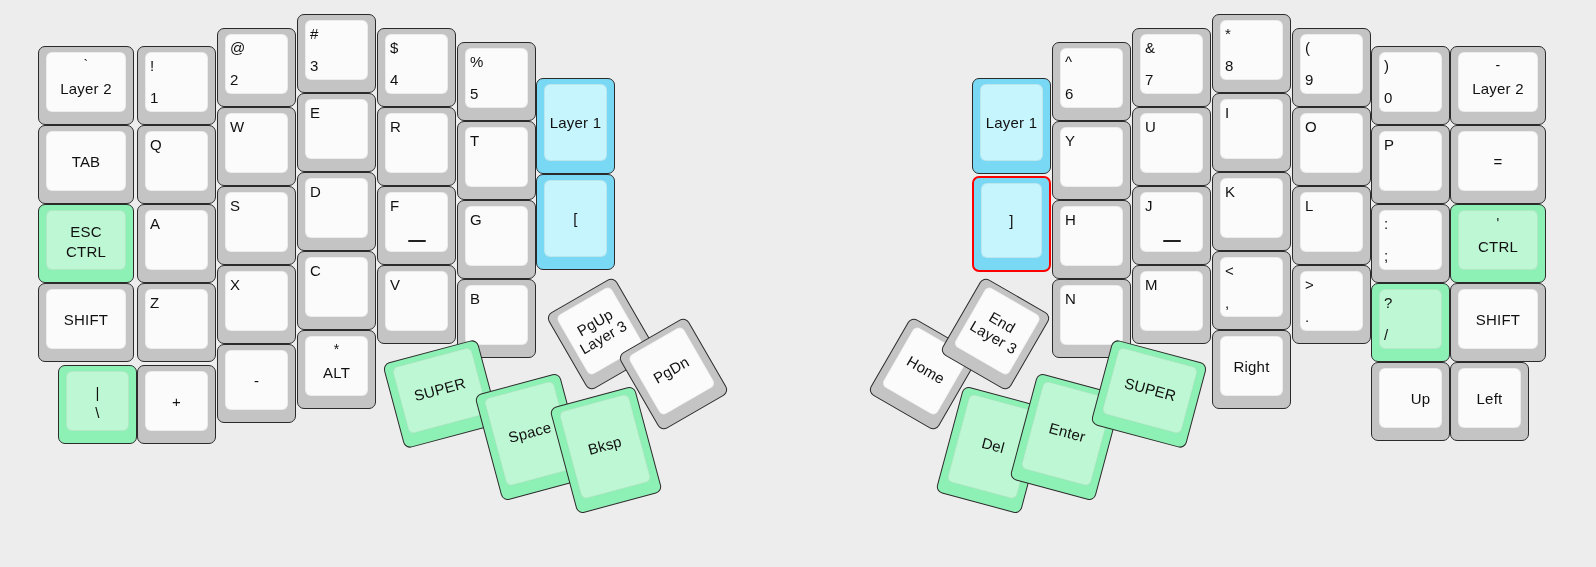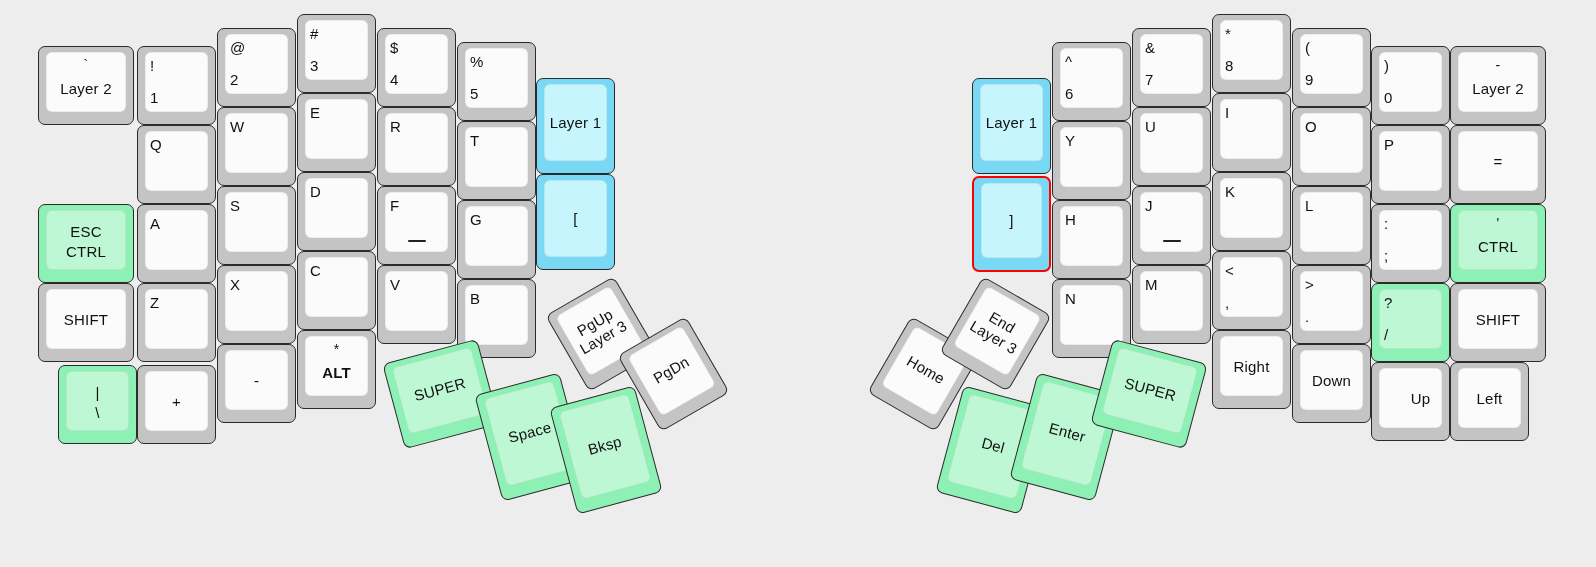--- a/index.html
+++ b/index.html
@@ -59,20 +59,24 @@
 </head>
 <body>
 
 <div id="kb">
     <div style="position: absolute; left: 0px; top: 0px; width: 100%; height: 100%;">
       <div class="key wide" style="left: 38px; top: 46px; width: 96px; height: 79px;">
         <div class="cap"></div>
         <div class="lbl " style="top: 10px; font-size: 14px;">`</div>
         <div class="lbl " style="top: 33px;">Layer 2</div>
       </div>
+      <div class="key wide" style="left: 38px; top: 125px; width: 96px; height: 79px;">
+        <div class="cap"></div>
+        <div class="lbl " style="top: 50%; transform: translateY(-50%); margin-top: -4px;">TAB</div>
+      </div>
       <div class="key green wide" style="left: 38px; top: 204px; width: 96px; height: 79px;">
         <div class="cap"></div>
         <div class="lbl " style="top: 18px;">ESC</div>
         <div class="lbl " style="top: 38px;">CTRL</div>
       </div>
       <div class="key wide" style="left: 38px; top: 283px; width: 96px; height: 79px;">
         <div class="cap"></div>
         <div class="lbl " style="top: 50%; transform: translateY(-50%); margin-top: -4px;">SHIFT</div>
       </div>
       <div class="key green" style="left: 58px; top: 365px; width: 79px; height: 79px;">
@@ -135,21 +139,21 @@
         <div class="cap"></div>
         <div class="lbl " style="left: 12px; right: auto; text-align: left; top: 10px;">D</div>
       </div>
       <div class="key" style="left: 297px; top: 251px; width: 79px; height: 79px;">
         <div class="cap"></div>
         <div class="lbl " style="left: 12px; right: auto; text-align: left; top: 10px;">C</div>
       </div>
       <div class="key" style="left: 297px; top: 330px; width: 79px; height: 79px;">
         <div class="cap"></div>
         <div class="lbl " style="top: 10px; font-size: 14px;">*</div>
-        <div class="lbl " style="top: 33px; font-weight: bold;">ALT</div>
+        <div class="lbl " style="top: 33px;">ALT</div>
       </div>
       <div class="key" style="left: 377px; top: 28px; width: 79px; height: 79px;">
         <div class="cap"></div>
         <div class="lbl " style="left: 12px; right: auto; text-align: left; top: 10px;">$</div>
         <div class="lbl " style="left: 12px; right: auto; text-align: left; top: 42px;">4</div>
       </div>
       <div class="key" style="left: 377px; top: 107px; width: 79px; height: 79px;">
         <div class="cap"></div>
         <div class="lbl " style="left: 12px; right: auto; text-align: left; top: 10px;">R</div>
       </div>
@@ -286,24 +290,20 @@
       </div>
       <div class="key" style="left: 1292px; top: 186px; width: 79px; height: 79px;">
         <div class="cap"></div>
         <div class="lbl " style="left: 12px; right: auto; text-align: left; top: 10px;">L</div>
       </div>
       <div class="key" style="left: 1292px; top: 265px; width: 79px; height: 79px;">
         <div class="cap"></div>
         <div class="lbl " style="left: 12px; right: auto; text-align: left; top: 10px;">&gt;</div>
         <div class="lbl " style="left: 12px; right: auto; text-align: left; top: 42px;">.</div>
       </div>
-      <div class="key" style="left: 1292px; top: 344px; width: 79px; height: 79px;">
-        <div class="cap"></div>
-        <div class="lbl " style="top: 50%; transform: translateY(-50%); margin-top: -4px;">Down</div>
-      </div>
       <div class="key" style="left: 1371px; top: 46px; width: 79px; height: 79px;">
         <div class="cap"></div>
         <div class="lbl " style="left: 12px; right: auto; text-align: left; top: 10px;">)</div>
         <div class="lbl " style="left: 12px; right: auto; text-align: left; top: 42px;">0</div>
       </div>
       <div class="key" style="left: 1371px; top: 125px; width: 79px; height: 79px;">
         <div class="cap"></div>
         <div class="lbl " style="left: 12px; right: auto; text-align: left; top: 10px;">P</div>
       </div>
       <div class="key" style="left: 1371px; top: 204px; width: 79px; height: 79px;">

